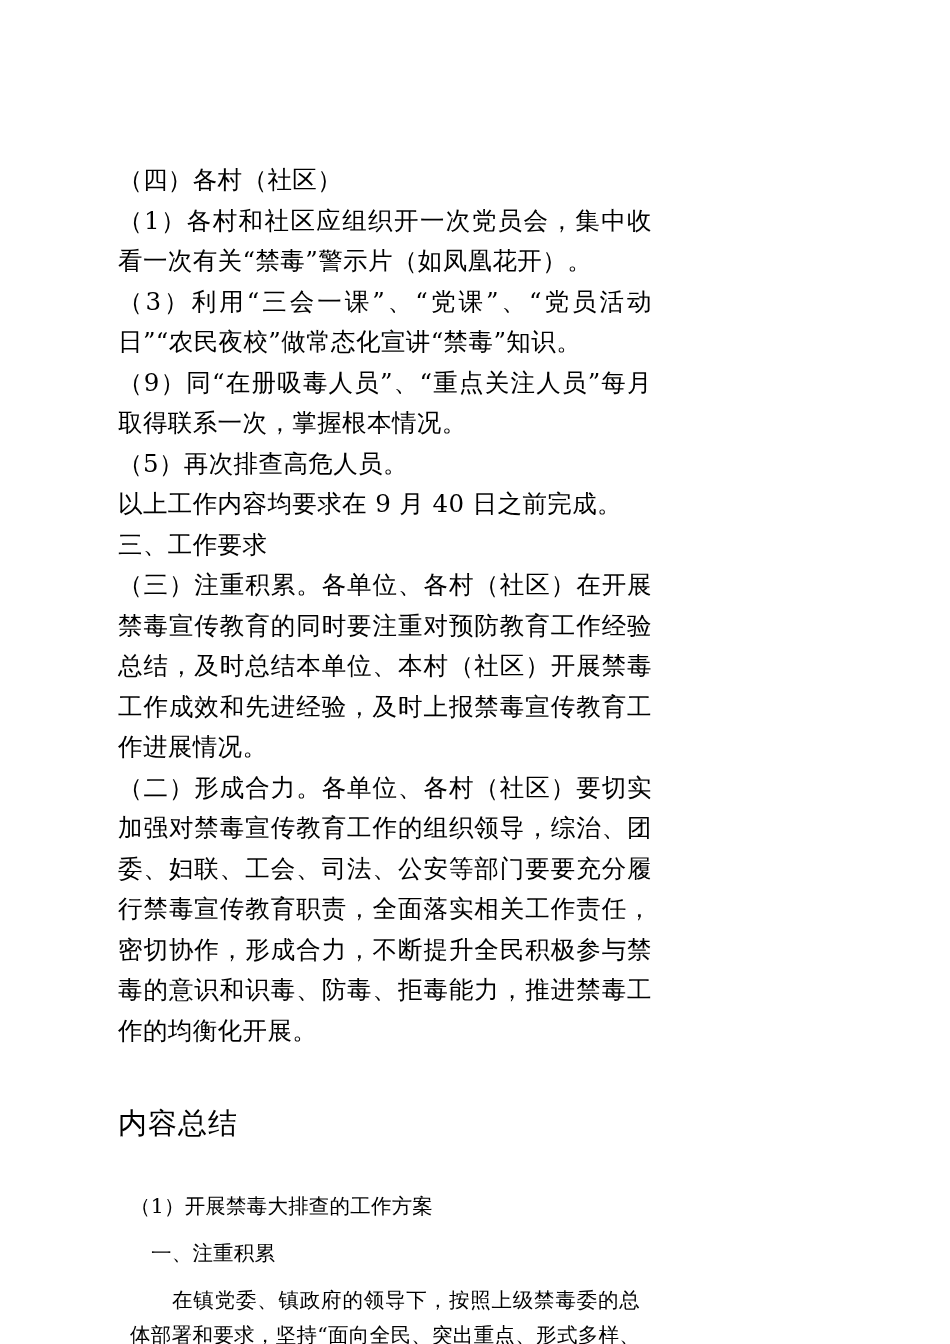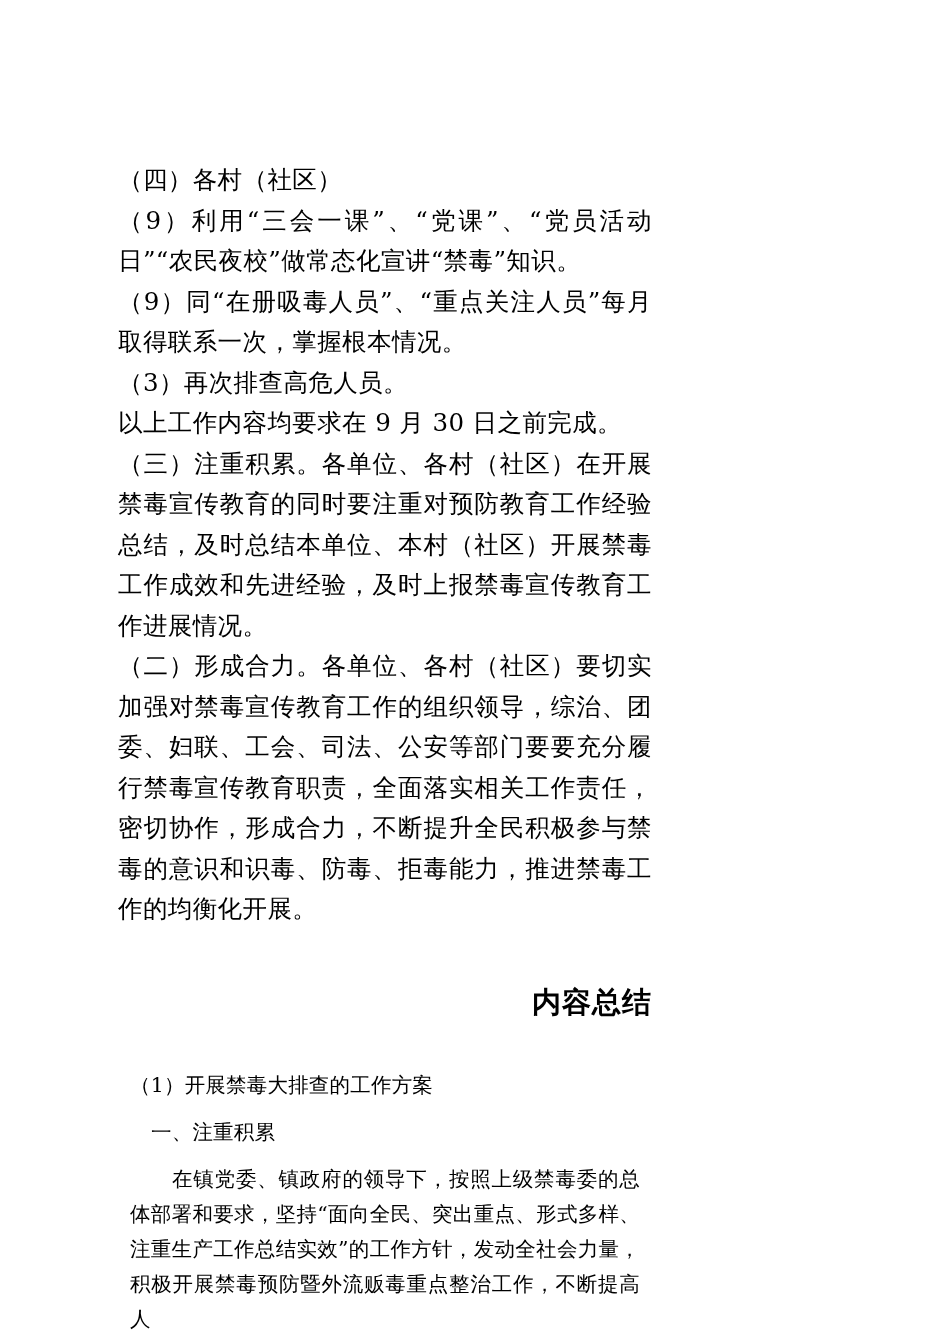--- a/index.html
+++ b/index.html
@@ -29,23 +29,23 @@
     text-justify: inter-ideograph;
   }
   .doc-body p {
     margin: 0;
     text-indent: 0;
   }
   .indent2 {
     text-indent: 49px;
   }
   .section-title {
-    text-align: right;
+    text-align: left;
     font-size: 29px;
-    font-weight: bold;
+    font-weight: normal;
     letter-spacing: 1px;
     margin: 52px 0 46px 0;
     line-height: 40px;
   }
   .summary {
     font-size: 20.5px;
     line-height: 35px;
     letter-spacing: 0.2px;
     text-align: justify;
     text-justify: inter-ideograph;
@@ -60,24 +60,26 @@
     text-indent: 42px;
   }
 </style>
 </head>
 <body>
 
 <div class="page">
 
   <div class="doc-body">
     <p class="indent2">（四）各村（社区）</p>
-    <p class="indent2">（9）利用“三会一课”、“党课”、“党员活动日”“农民夜校”做常态化宣讲“禁毒”知识。</p>
+    <p class="indent2">（1）各村和社区应组织开一次党员会，集中收看一次有关“禁毒”警示片（如凤凰花开）。</p>
+    <p class="indent2">（3）利用“三会一课”、“党课”、“党员活动日”“农民夜校”做常态化宣讲“禁毒”知识。</p>
     <p class="indent2">（9）同“在册吸毒人员”、“重点关注人员”每月取得联系一次，掌握根本情况。</p>
-    <p class="indent2">（3）再次排查高危人员。</p>
-    <p class="indent2">以上工作内容均要求在 9 月 30 日之前完成。</p>
+    <p class="indent2">（5）再次排查高危人员。</p>
+    <p class="indent2">以上工作内容均要求在 9 月 40 日之前完成。</p>
+    <p class="indent2">三、工作要求</p>
     <p class="indent2">（三）注重积累。各单位、各村（社区）在开展禁毒宣传教育的同时要注重对预防教育工作经验总结，及时总结本单位、本村（社区）开展禁毒工作成效和先进经验，及时上报禁毒宣传教育工作进展情况。</p>
     <p class="indent2">（二）形成合力。各单位、各村（社区）要切实加强对禁毒宣传教育工作的组织领导，综治、团委、妇联、工会、司法、公安等部门要要充分履行禁毒宣传教育职责，全面落实相关工作责任，密切协作，形成合力，不断提升全民积极参与禁毒的意识和识毒、防毒、拒毒能力，推进禁毒工作的均衡化开展。</p>
   </div>
 
   <div class="section-title">内容总结</div>
 
   <div class="summary">
     <p>（1）开展禁毒大排查的工作方案</p>
     <p class="sum-indent1">一、注重积累</p>
     <p class="sum-indent2">在镇党委、镇政府的领导下，按照上级禁毒委的总体部署和要求，坚持“面向全民、突出重点、形式多样、注重生产工作总结实效”的工作方针，发动全社会力量，积极开展禁毒预防暨外流贩毒重点整治工作，不断提高人</p>

